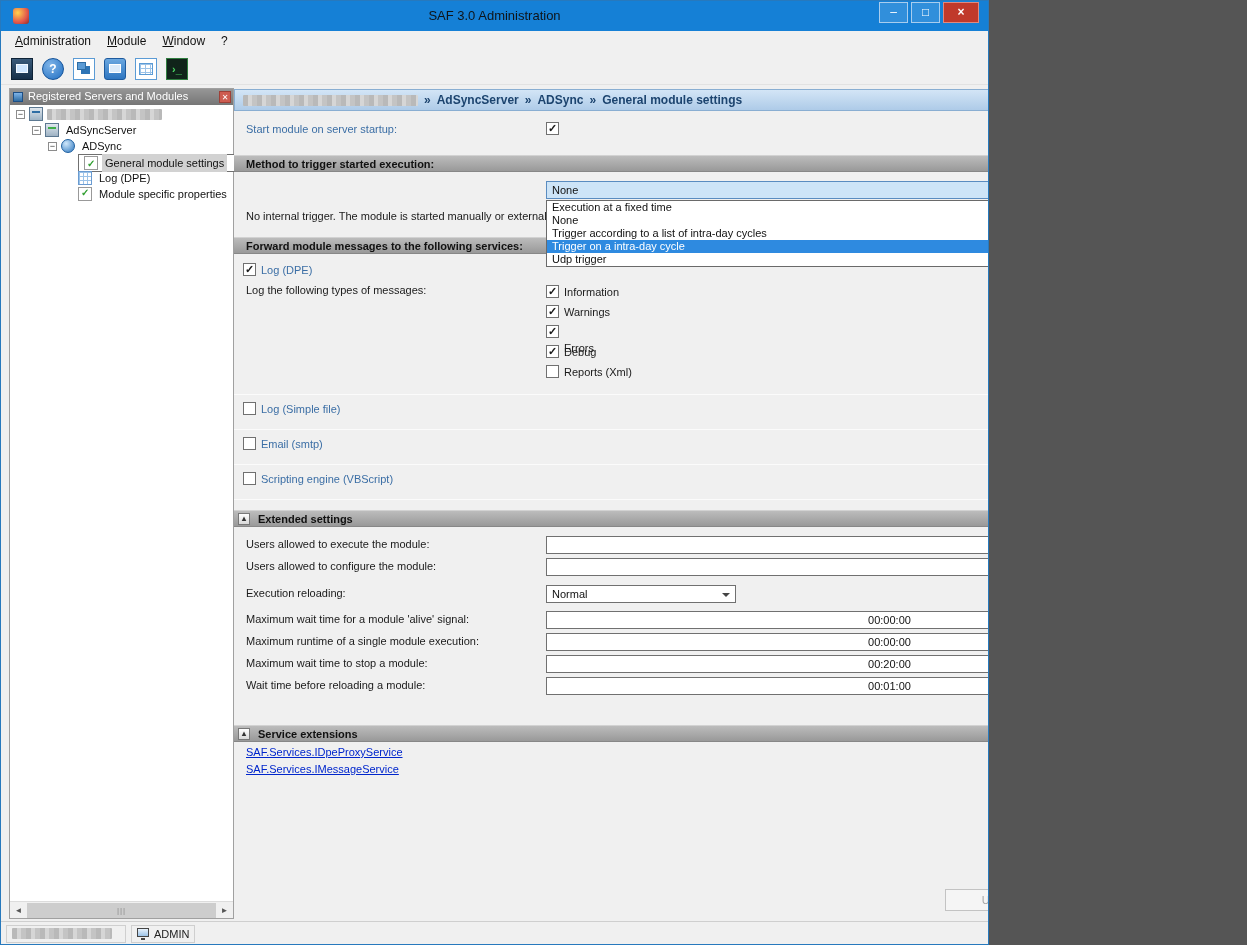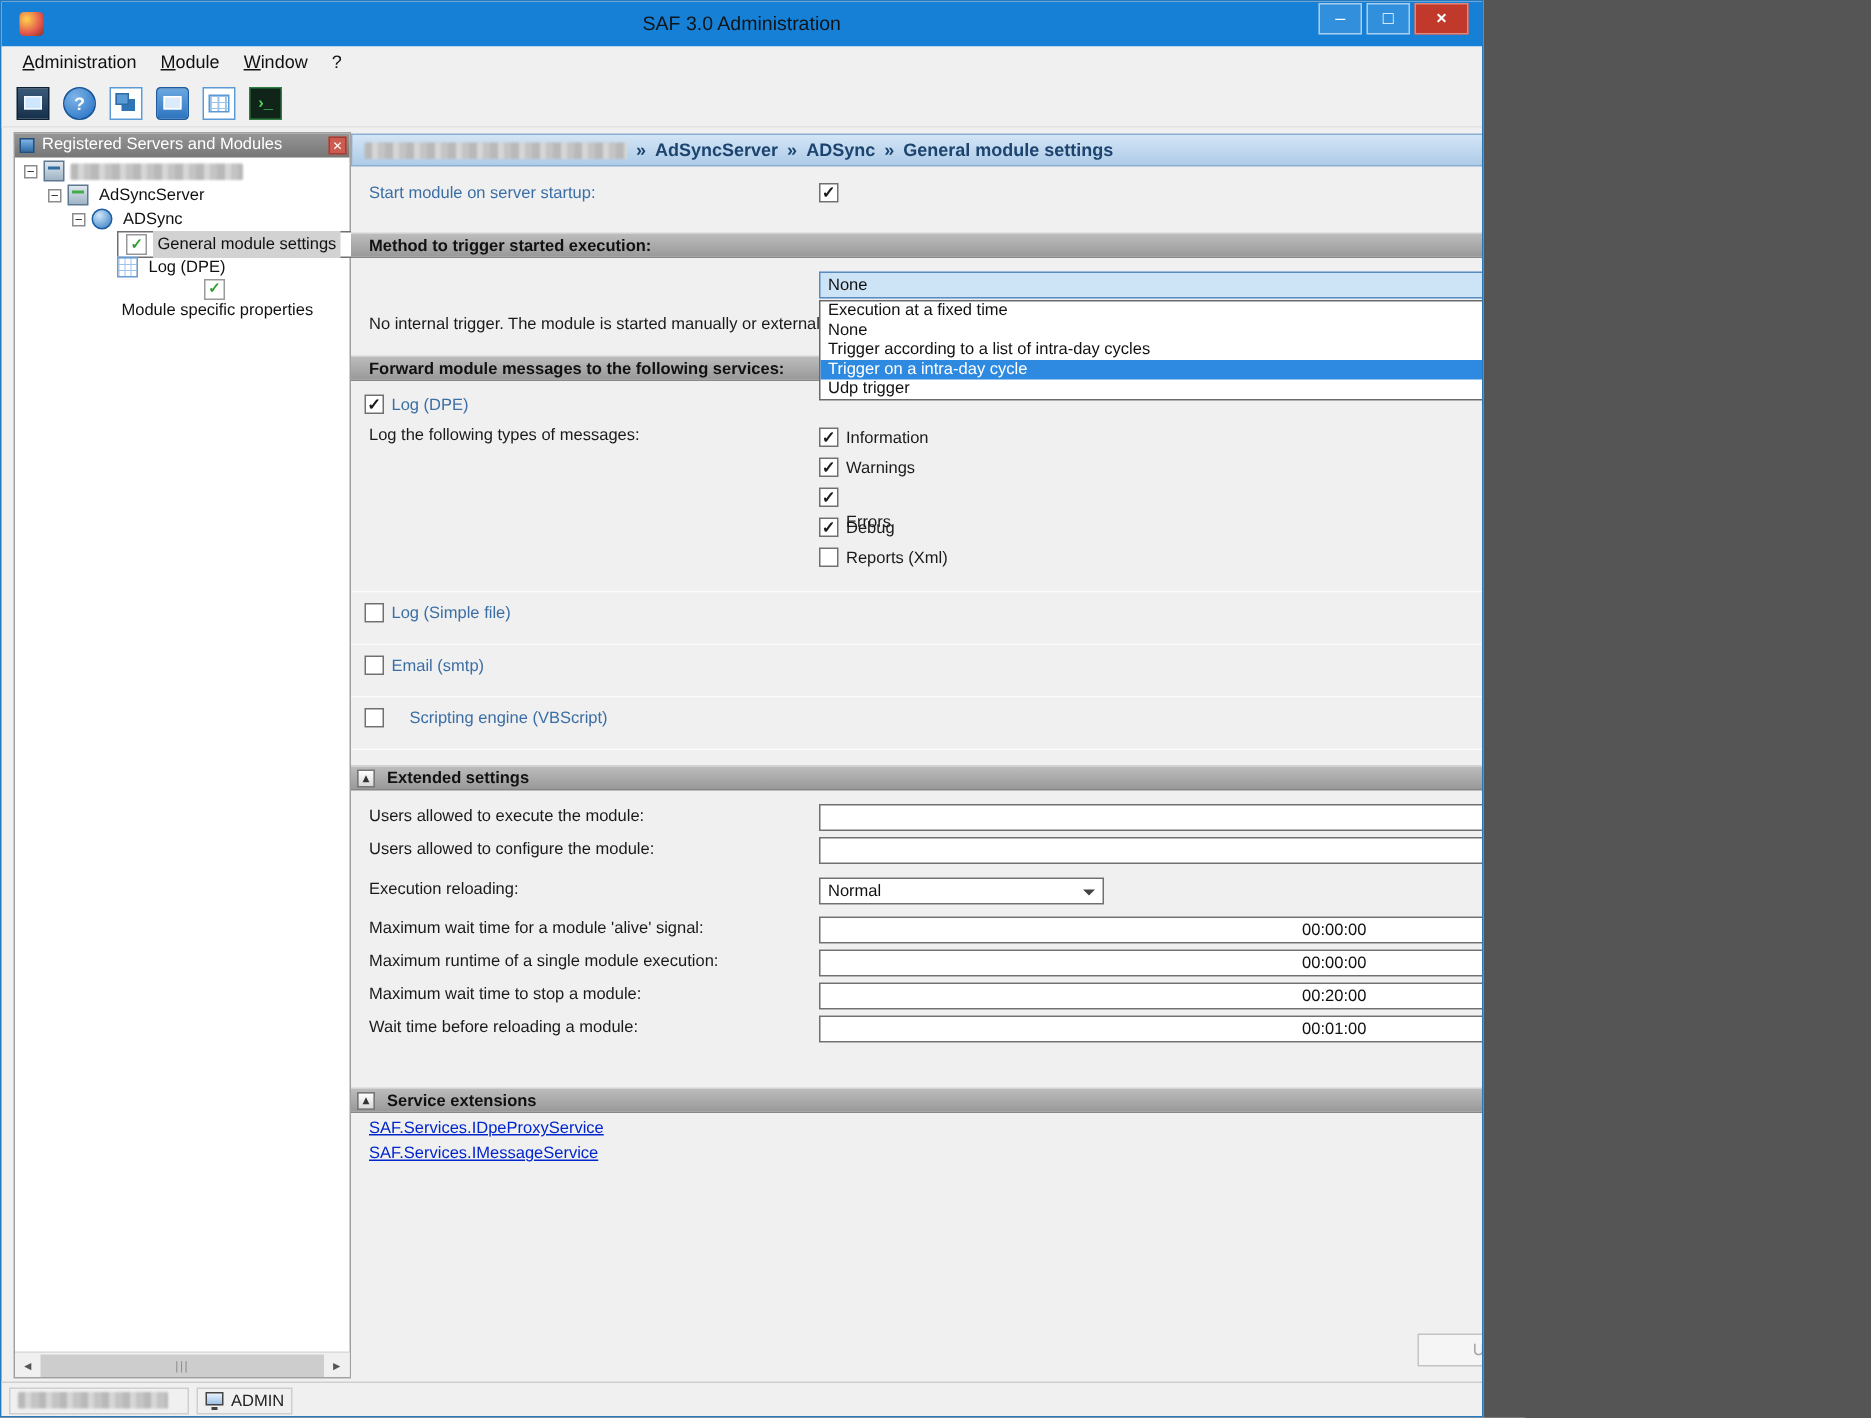--- a/index.html
+++ b/index.html
@@ -235,21 +235,21 @@
       <span class="tlabel">ADSync</span>
     </div>
     <div class="trow sel" style="top:65px; left:68px;">
       <span class="ticon ic-page"></span>
       <span class="tlabel">General module settings</span>
     </div>
     <div class="trow" style="top:81px; left:68px;">
       <span class="ticon ic-grid"></span>
       <span class="tlabel">Log (DPE)</span>
     </div>
-    <div class="trow" style="top:97px; left:68px;flex-direction:column;">
+    <div class="trow" style="top:97px; left:68px;">
       <span class="ticon ic-page"></span>
       <span class="tlabel">Module specific properties</span>
     </div>
 
     <div class="hscroll">
       <span class="sbtn left"></span>
       <span class="sthumb"></span>
       <span class="sbtn right"></span>
     </div>
   </div>
@@ -304,21 +304,21 @@
 
     <span class="cb" style="top:314px; left:9px;"></span>
     <span class="lbl blue" style="top:315px; left:27px;">Log (Simple file)</span>
     <div class="hr" style="top:341px;"></div>
 
     <span class="cb" style="top:349px; left:9px;"></span>
     <span class="lbl blue" style="top:350px; left:27px;">Email (smtp)</span>
     <div class="hr" style="top:376px;"></div>
 
     <span class="cb" style="top:384px; left:9px;"></span>
-    <span class="lbl blue" style="top:385px; left:27px;margin-left:12px;">Scripting engine (VBScript)</span>
+    <span class="lbl blue" style="top:385px; left:27px;">Scripting engine (VBScript)</span>
     <div class="hr" style="top:411px;"></div>
 
     <div class="sechdr withicon" style="top:422px;">
       <span class="collapse"></span>
       <span>Extended settings</span>
     </div>
 
     <span class="lbl" style="top:450px; left:12px;">Users allowed to execute the module:</span>
     <input class="txt" style="top: 448px;" value="">
 

